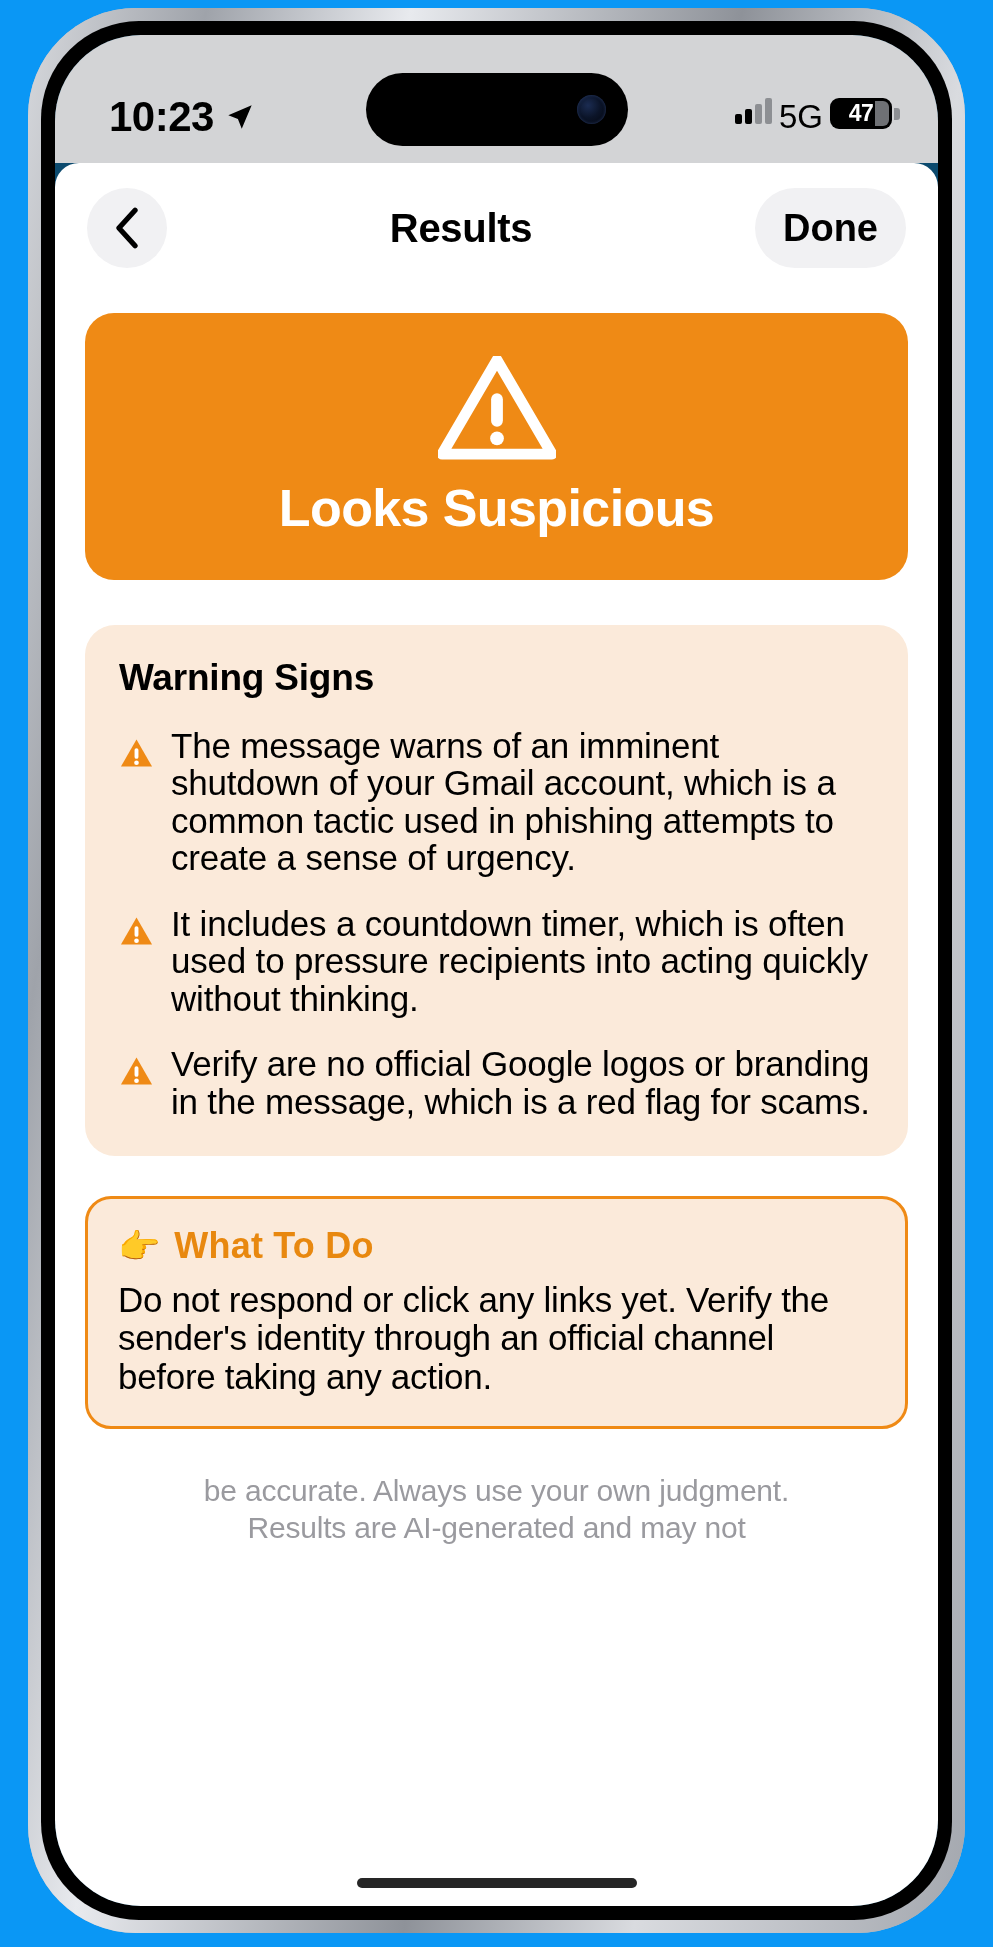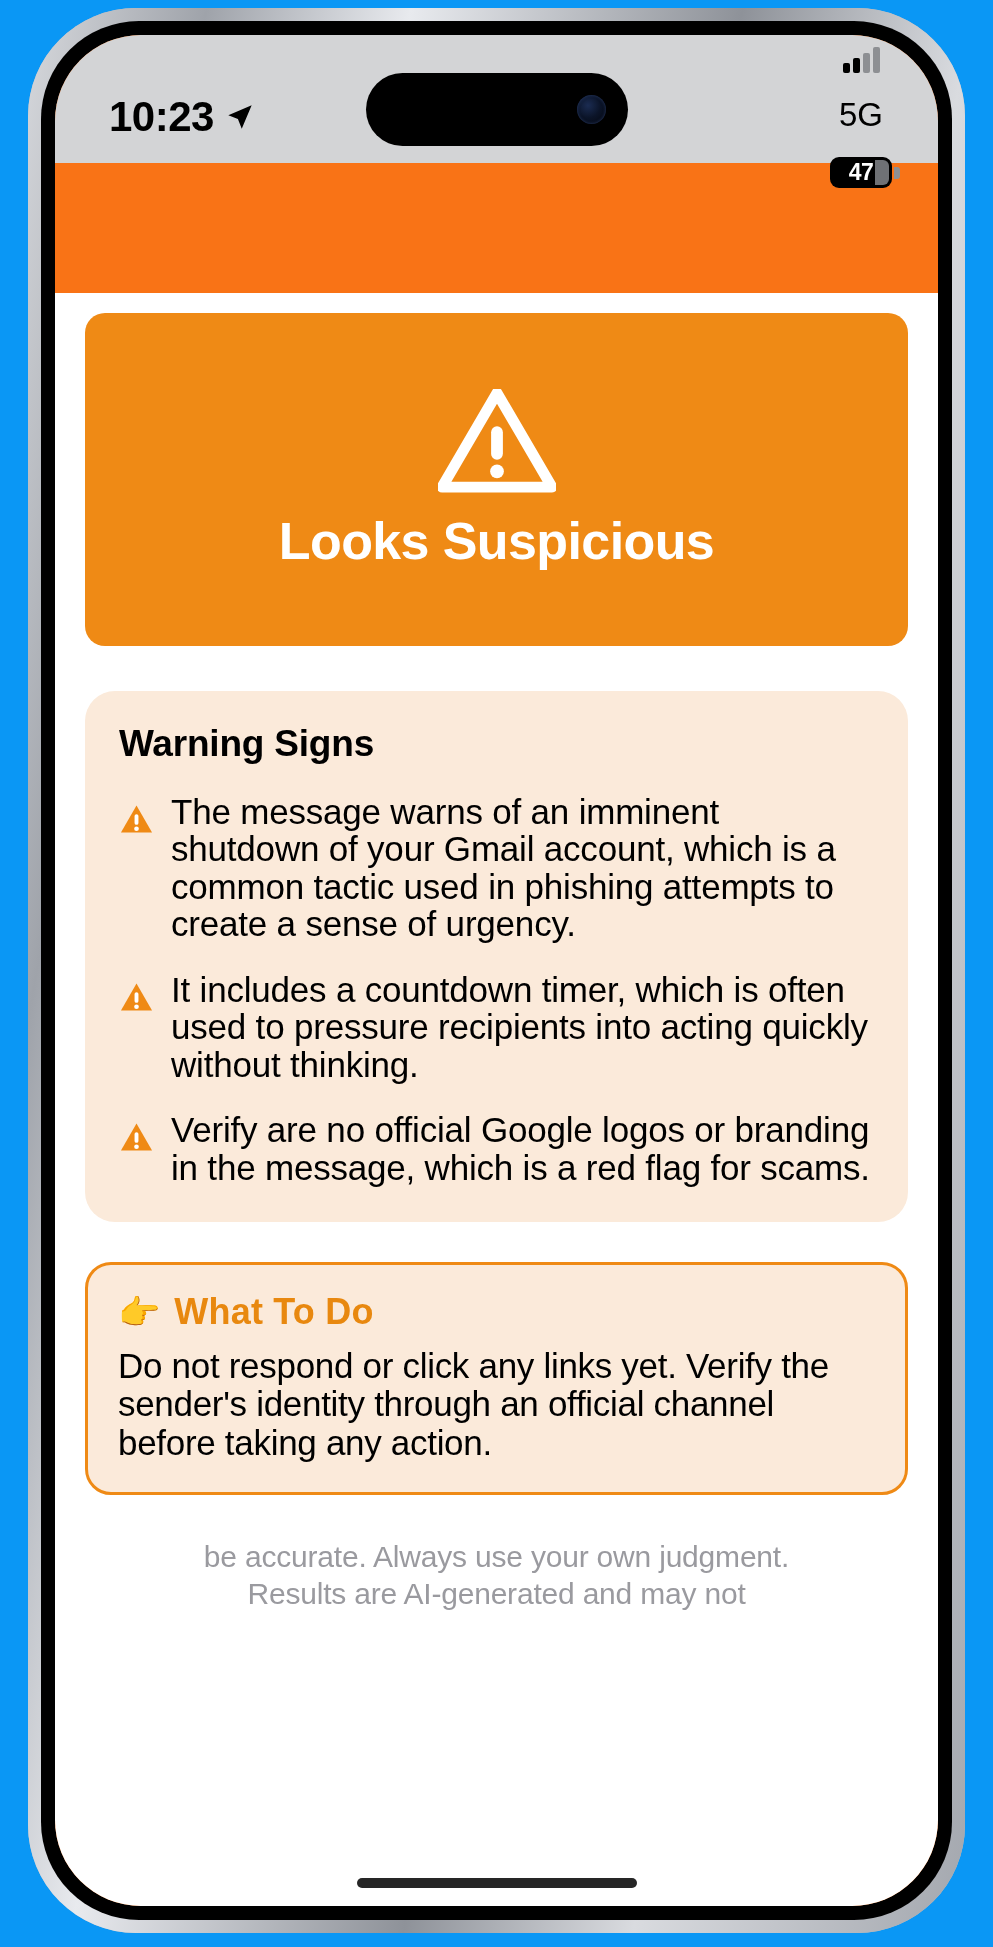--- a/index.html
+++ b/index.html
@@ -44,21 +44,21 @@
     border-radius: 98px;
   }
   .phone-screen {
     position: absolute;
     left: 14px;
     top: 14px;
     right: 14px;
     bottom: 14px;
     border-radius: 86px;
     overflow: hidden;
-    background: #f97316;
+    background: #0c4a6e;
   }
 
   
   .btn-side {
     position: absolute;
     background: linear-gradient(180deg,#c9ccd1,#8e9299);
     border-radius: 3px;
   }
   .btn-silence { left: 22px; top: 330px; width: 7px; height: 52px; }
   .btn-volup   { left: 20px; top: 440px; width: 8px; height: 96px; }
@@ -106,23 +106,21 @@
     align-items: center;
     gap: 12px;
     font-size: 42px;
     font-weight: 600;
     color: #000;
     letter-spacing: -0.5px;
   }
   .loc-arrow { width: 28px; height: 28px; display: block; }
   .status-right {
     display: flex;
-    align-items: center;
-    gap: 23px;
-    flex-direction: column;
+    gap: 7px;
   }
   .bars { display: flex; align-items: flex-end; gap: 3px; height: 26px; }
   .bars i { display: block; width: 7px; background: #000; border-radius: 2px; }
   .bars i:nth-child(1) { height: 10px; }
   .bars i:nth-child(2) { height: 15px; }
   .bars i:nth-child(3) { height: 20px; background:#8d8f93; }
   .bars i:nth-child(4) { height: 26px; background:#8d8f93; }
   .net-label { font-size: 33px; font-weight: 500; color: #000; letter-spacing: 0px; }
   .battery {
     position: relative;
@@ -192,22 +190,22 @@
   .content {
     position: absolute;
     top: 258px; left: 0; right: 0; bottom: 0;
     background: #ffffff;
     padding: 20px 30px 0 30px;
     overflow: hidden;
   }
 
   .verdict-card {
     background: #ef8a15;
-    border-radius: 20px;
-    height: 333px;
+    border-radius: 29px;
+    height: 267px;
     display: flex;
     flex-direction: column;
     align-items: center;
     justify-content: center;
     gap: 18px;
   }
   .verdict-icon { width: 118px; height: 104px; }
   .verdict-title {
     font-size: 52px;
     font-weight: 700;
@@ -324,20 +322,29 @@
               <span class="fillcap"></span>
               <span class="pct">47</span>
             </span>
           </div>
         </div>
 
         <div class="island">
           <span class="camera"></span>
         </div>
 
+        <div class="navbar">
+          <div class="back-btn">
+            <svg class="chev" viewBox="0 0 16 26">
+              <path d="M13 2L3 13l10 11" fill="none" stroke="#000" stroke-width="3.2" stroke-linecap="round" stroke-linejoin="round"></path>
+            </svg>
+          </div>
+          <div class="nav-title">Results</div>
+          <div class="done-btn">Done</div>
+        </div>
 
         <div class="content">
 
           <div class="verdict-card">
             <svg class="verdict-icon" viewBox="0 0 120 106">
               <path d="M60 4 L116 100 H4 Z" fill="none" stroke="#ffffff" stroke-width="11" stroke-linejoin="round"></path>
               <rect x="54" y="38" width="12" height="34" rx="6" fill="#ffffff"></rect>
               <circle cx="60" cy="84" r="7" fill="#ffffff"></circle>
             </svg>
             <div class="verdict-title">Looks Suspicious</div>

